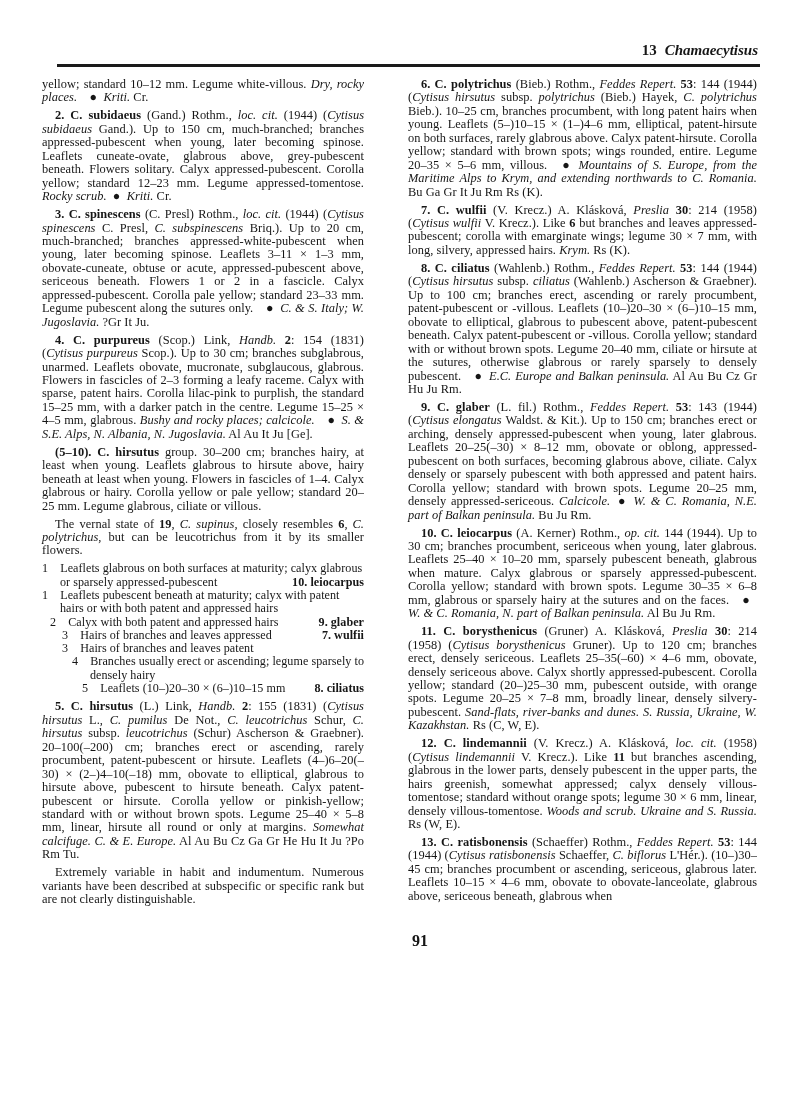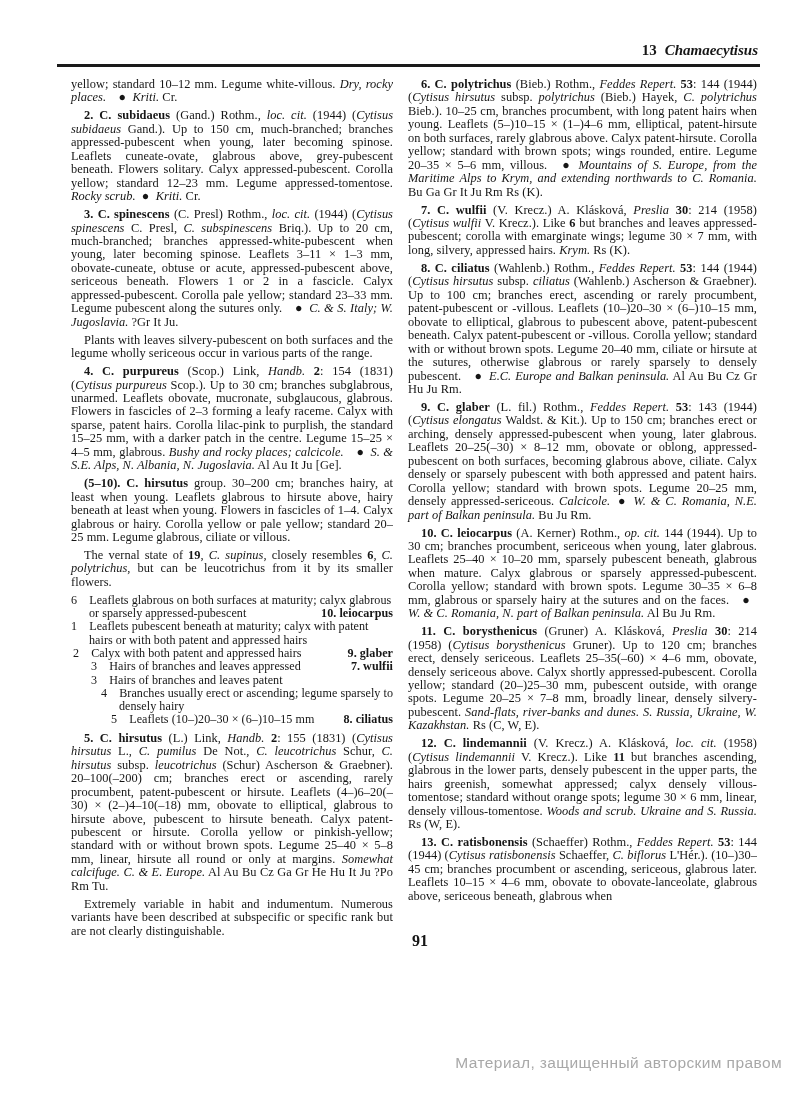--- a/index.html
+++ b/index.html
@@ -5,21 +5,21 @@
   html,body{margin:0;padding:0;background:#e8e8e8;}
   .page{
     position:relative;width:790px;height:1093px;background:#ffffff;
     overflow:hidden;font-family:"Liberation Serif",serif;color:#161616;
     margin:0 auto;
   }
   .running-head{position:absolute;top:42px;right:32px;font-size:15px;font-weight:bold;white-space:nowrap;}
   .rh-genus{font-style:italic;margin-left:8px;}
   .head-rule{position:absolute;left:57px;right:30px;top:64px;height:3px;background:#1a1a1a;}
   .col{position:absolute;top:78px;text-align:justify;font-size:12.4px;line-height:13.45px;letter-spacing:0.05px;}
-  .col-left{left:71px;width:322px;}
+  .col-left{left:42px;width:322px;}
   .col-right{left:408px;width:349px;}
   .para{margin:0 0 4.5px 0;text-indent:13px;}
   .para.noindent{text-indent:0;}
   span.b{font-weight:bold;}
   span.i{font-style:italic;}
   .key{margin:1px 0 5px 0;font-size:12.1px;line-height:13.3px;}
   .key-row{position:relative;text-align:left;padding-left:18px;text-indent:-18px;}
   .key-sp{position:absolute;right:0;bottom:0;font-weight:bold;text-indent:0;}
   .page-number{position:absolute;top:932px;left:412px;font-weight:bold;font-size:16px;}
   .watermark{
@@ -33,41 +33,39 @@
 
 <div class="page">
   <div class="running-head">
     <span class="rh-num">13</span><span class="rh-genus">Chamaecytisus</span>
   </div>
   <div class="head-rule"></div>
   <div class="col col-left" id="col-left">
       <p class="para noindent"><span>yellow; standard 10–12 mm. Legume white-villous. </span><span class="i">Dry, rocky places.</span><span>  ● </span><span class="i">Kriti.</span><span> Cr.</span></p>
       <p class="para"><span class="b">2. C. subidaeus</span><span> (Gand.) Rothm., </span><span class="i">loc. cit.</span><span> (1944) (</span><span class="i">Cytisus subidaeus</span><span> Gand.). Up to 150 cm, much-branched; branches appressed-pubescent when young, later becoming spinose. Leaflets cuneate-ovate, glabrous above, grey-pubescent beneath. Flowers solitary. Calyx appressed-pubescent. Corolla yellow; standard 12–23 mm. Legume appressed-tomentose. </span><span class="i">Rocky scrub.</span><span> ● </span><span class="i">Kriti.</span><span> Cr.</span></p>
       <p class="para"><span class="b">3. C. spinescens</span><span> (C. Presl) Rothm., </span><span class="i">loc. cit.</span><span> (1944) (</span><span class="i">Cytisus spinescens</span><span> C. Presl, </span><span class="i">C. subspinescens</span><span> Briq.). Up to 20 cm, much-branched; branches appressed-white-pubescent when young, later becoming spinose. Leaflets 3–11 × 1–3 mm, obovate-cuneate, obtuse or acute, appressed-pubescent above, sericeous beneath. Flowers 1 or 2 in a fascicle. Calyx appressed-pubescent. Corolla pale yellow; standard 23–33 mm. Legume pubescent along the sutures only.  ● </span><span class="i">C. &amp; S. Italy; W. Jugoslavia.</span><span> ?Gr It Ju.</span></p>
-      <p class="para"><span>Plants with leaves silvery-pubescent on both surfaces and the legume wholly sericeous occur in various parts of the range.</span></p>
       <p class="para"><span class="b">4. C. purpureus</span><span> (Scop.) Link, </span><span class="i">Handb.</span><span> </span><span class="b">2</span><span>: 154 (1831) (</span><span class="i">Cytisus purpureus</span><span> Scop.). Up to 30 cm; branches subglabrous, unarmed. Leaflets obovate, mucronate, subglaucous, glabrous. Flowers in fascicles of 2–3 forming a leafy raceme. Calyx with sparse, patent hairs. Corolla lilac-pink to purplish, the standard 15–25 mm, with a darker patch in the centre. Legume 15–25 × 4–5 mm, glabrous. </span><span class="i">Bushy and rocky places; calcicole.</span><span>  ● </span><span class="i">S. &amp; S.E. Alps, N. Albania, N. Jugoslavia.</span><span> Al Au It Ju [Ge].</span></p>
       <p class="para"><span class="b">(5–10). C. hirsutus</span><span> group. 30–200 cm; branches hairy, at least when young. Leaflets glabrous to hirsute above, hairy beneath at least when young. Flowers in fascicles of 1–4. Calyx glabrous or hairy. Corolla yellow or pale yellow; standard 20–25 mm. Legume glabrous, ciliate or villous.</span></p>
       <p class="para"><span>The vernal state of </span><span class="b">19</span><span>, </span><span class="i">C. supinus</span><span>, closely resembles </span><span class="b">6</span><span>, </span><span class="i">C. polytrichus</span><span>, but can be leucotrichus from it by its smaller flowers.</span></p>
       <div class="key">
-        <div class="key-row" style="margin-left: 0px;"><span>6 Leaflets glabrous on both surfaces at maturity; calyx glabrous or sparsely appressed-pubescent</span><span class="key-sp">10. leiocarpus</span></div>
+        <div class="key-row" style="margin-left: 0px;"><span>1 Leaflets glabrous on both surfaces at maturity; calyx glabrous or sparsely appressed-pubescent</span><span class="key-sp">10. leiocarpus</span></div>
         <div class="key-row" style="margin-left: 0px;"><span>1 Leaflets pubescent beneath at maturity; calyx with patent hairs or with both patent and appressed hairs</span></div>
-        <div class="key-row" style="margin-left: 2px;"><span>2 Calyx with both patent and appressed hairs</span><span class="key-sp">9. glaber</span></div>
+        <div class="key-row" style="margin-left: 8px;"><span>2 Calyx with both patent and appressed hairs</span><span class="key-sp">9. glaber</span></div>
         <div class="key-row" style="margin-left: 20px;"><span>3 Hairs of branches and leaves appressed</span><span class="key-sp">7. wulfii</span></div>
         <div class="key-row" style="margin-left: 20px;"><span>3 Hairs of branches and leaves patent</span></div>
         <div class="key-row" style="margin-left: 30px;"><span>4 Branches usually erect or ascending; legume sparsely to densely hairy</span></div>
         <div class="key-row" style="margin-left: 40px;"><span>5 Leaflets (10–)20–30 × (6–)10–15 mm</span><span class="key-sp">8. ciliatus</span></div>
       </div>
       <p class="para"><span class="b">5. C. hirsutus</span><span> (L.) Link, </span><span class="i">Handb.</span><span> </span><span class="b">2</span><span>: 155 (1831) (</span><span class="i">Cytisus hirsutus</span><span> L., </span><span class="i">C. pumilus</span><span> De Not., </span><span class="i">C. leucotrichus</span><span> Schur, </span><span class="i">C. hirsutus</span><span> subsp. </span><span class="i">leucotrichus</span><span> (Schur) Ascherson &amp; Graebner). 20–100(–200) cm; branches erect or ascending, rarely procumbent, patent-pubescent or hirsute. Leaflets (4–)6–20(–30) × (2–)4–10(–18) mm, obovate to elliptical, glabrous to hirsute above, pubescent to hirsute beneath. Calyx patent-pubescent or hirsute. Corolla yellow or pinkish-yellow; standard with or without brown spots. Legume 25–40 × 5–8 mm, linear, hirsute all round or only at margins. </span><span class="i">Somewhat calcifuge.</span><span> </span><span class="i">C. &amp; E. Europe.</span><span> Al Au Bu Cz Ga Gr He Hu It Ju ?Po Rm Tu.</span></p>
       <p class="para"><span>Extremely variable in habit and indumentum. Numerous variants have been described at subspecific or specific rank but are not clearly distinguishable.</span></p>
     </div>
   <div class="col col-right" id="col-right">
       <p class="para"><span class="b">6. C. polytrichus</span><span> (Bieb.) Rothm., </span><span class="i">Feddes Repert.</span><span> </span><span class="b">53</span><span>: 144 (1944) (</span><span class="i">Cytisus hirsutus</span><span> subsp. </span><span class="i">polytrichus</span><span> (Bieb.) Hayek, </span><span class="i">C. polytrichus</span><span> Bieb.). 10–25 cm, branches procumbent, with long patent hairs when young. Leaflets (5–)10–15 × (1–)4–6 mm, elliptical, patent-hirsute on both surfaces, rarely glabrous above. Calyx patent-hirsute. Corolla yellow; standard with brown spots; wings rounded, entire. Legume 20–35 × 5–6 mm, villous.  ● </span><span class="i">Mountains of S. Europe, from the Maritime Alps to Krym, and extending northwards to C. Romania.</span><span> Bu Ga Gr It Ju Rm Rs (K).</span></p>
       <p class="para"><span class="b">7. C. wulfii</span><span> (V. Krecz.) A. Klásková, </span><span class="i">Preslia</span><span> </span><span class="b">30</span><span>: 214 (1958) (</span><span class="i">Cytisus wulfii</span><span> V. Krecz.). Like </span><span class="b">6</span><span> but branches and leaves appressed-pubescent; corolla with emarginate wings; legume 30 × 7 mm, with long, silvery, appressed hairs. </span><span class="i">Krym.</span><span> Rs (K).</span></p>
       <p class="para"><span class="b">8. C. ciliatus</span><span> (Wahlenb.) Rothm., </span><span class="i">Feddes Repert.</span><span> </span><span class="b">53</span><span>: 144 (1944) (</span><span class="i">Cytisus hirsutus</span><span> subsp. </span><span class="i">ciliatus</span><span> (Wahlenb.) Ascherson &amp; Graebner). Up to 100 cm; branches erect, ascending or rarely procumbent, patent-pubescent or -villous. Leaflets (10–)20–30 × (6–)10–15 mm, obovate to elliptical, glabrous to pubescent above, patent-pubescent beneath. Calyx patent-pubescent or -villous. Corolla yellow; standard with or without brown spots. Legume 20–40 mm, ciliate or hirsute at the sutures, otherwise glabrous or rarely sparsely to densely pubescent.  ● </span><span class="i">E.C. Europe and Balkan peninsula.</span><span> Al Au Bu Cz Gr Hu Ju Rm.</span></p>
       <p class="para"><span class="b">9. C. glaber</span><span> (L. fil.) Rothm., </span><span class="i">Feddes Repert.</span><span> </span><span class="b">53</span><span>: 143 (1944) (</span><span class="i">Cytisus elongatus</span><span> Waldst. &amp; Kit.). Up to 150 cm; branches erect or arching, densely appressed-pubescent when young, later glabrous. Leaflets 20–25(–30) × 8–12 mm, obovate or oblong, appressed-pubescent on both surfaces, becoming glabrous above, ciliate. Calyx densely or sparsely pubescent with both appressed and patent hairs. Corolla yellow; standard with brown spots. Legume 20–25 mm, densely appressed-sericeous. </span><span class="i">Calcicole.</span><span> ● </span><span class="i">W. &amp; C. Romania, N.E. part of Balkan peninsula.</span><span> Bu Ju Rm.</span></p>
       <p class="para"><span class="b">10. C. leiocarpus</span><span> (A. Kerner) Rothm., </span><span class="i">op. cit.</span><span> 144 (1944). Up to 30 cm; branches procumbent, sericeous when young, later glabrous. Leaflets 25–40 × 10–20 mm, sparsely pubescent beneath, glabrous when mature. Calyx glabrous or sparsely appressed-pubescent. Corolla yellow; standard with brown spots. Legume 30–35 × 6–8 mm, glabrous or sparsely hairy at the sutures and on the faces.  ● </span><span class="i">W. &amp; C. Romania, N. part of Balkan peninsula.</span><span> Al Bu Ju Rm.</span></p>
       <p class="para"><span class="b">11. C. borysthenicus</span><span> (Gruner) A. Klásková, </span><span class="i">Preslia</span><span> </span><span class="b">30</span><span>: 214 (1958) (</span><span class="i">Cytisus borysthenicus</span><span> Gruner). Up to 120 cm; branches erect, densely sericeous. Leaflets 25–35(–60) × 4–6 mm, obovate, densely sericeous above. Calyx shortly appressed-pubescent. Corolla yellow; standard (20–)25–30 mm, pubescent outside, with orange spots. Legume 20–25 × 7–8 mm, broadly linear, densely silvery-pubescent. </span><span class="i">Sand-flats, river-banks and dunes. S. Russia, Ukraine, W. Kazakhstan.</span><span> Rs (C, W, E).</span></p>
       <p class="para"><span class="b">12. C. lindemannii</span><span> (V. Krecz.) A. Klásková, </span><span class="i">loc. cit.</span><span> (1958) (</span><span class="i">Cytisus lindemannii</span><span> V. Krecz.). Like </span><span class="b">11</span><span> but branches ascending, glabrous in the lower parts, densely pubescent in the upper parts, the hairs greenish, somewhat appressed; calyx densely villous-tomentose; standard without orange spots; legume 30 × 6 mm, linear, densely villous-tomentose. </span><span class="i">Woods and scrub. Ukraine and S. Russia.</span><span> Rs (W, E).</span></p>
       <p class="para"><span class="b">13. C. ratisbonensis</span><span> (Schaeffer) Rothm., </span><span class="i">Feddes Repert.</span><span> </span><span class="b">53</span><span>: 144 (1944) (</span><span class="i">Cytisus ratisbonensis</span><span> Schaeffer, </span><span class="i">C. biflorus</span><span> L'Hér.). (10–)30–45 cm; branches procumbent or ascending, sericeous, glabrous later. Leaflets 10–15 × 4–6 mm, obovate to obovate-lanceolate, glabrous above, sericeous beneath, glabrous when</span></p>
     </div>
   <div class="page-number">91</div>
-  <div class="watermark">Материал, защищенный авторским правом</div>
 </div>
 
 </body></html>

